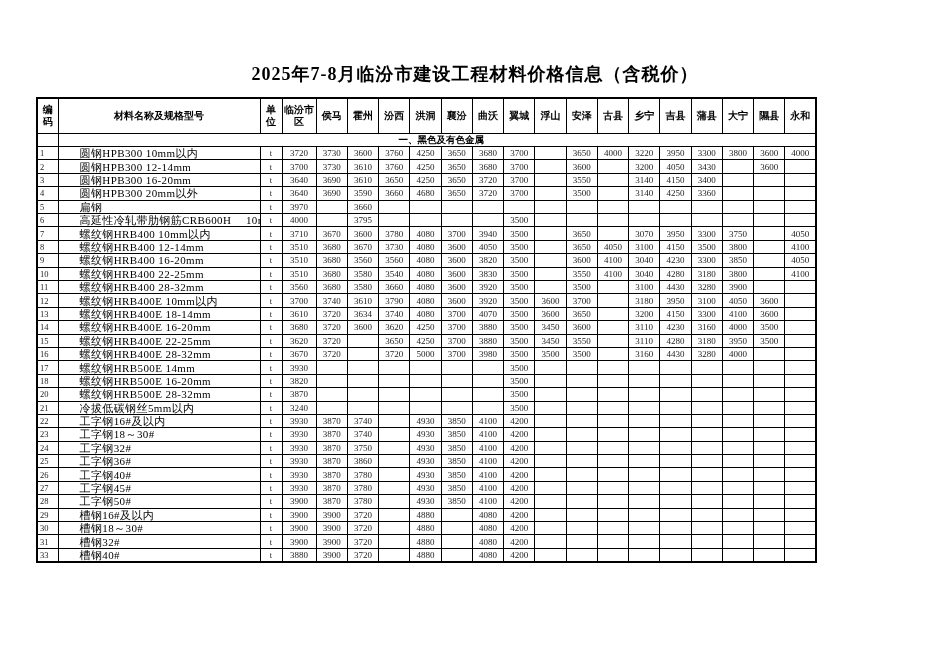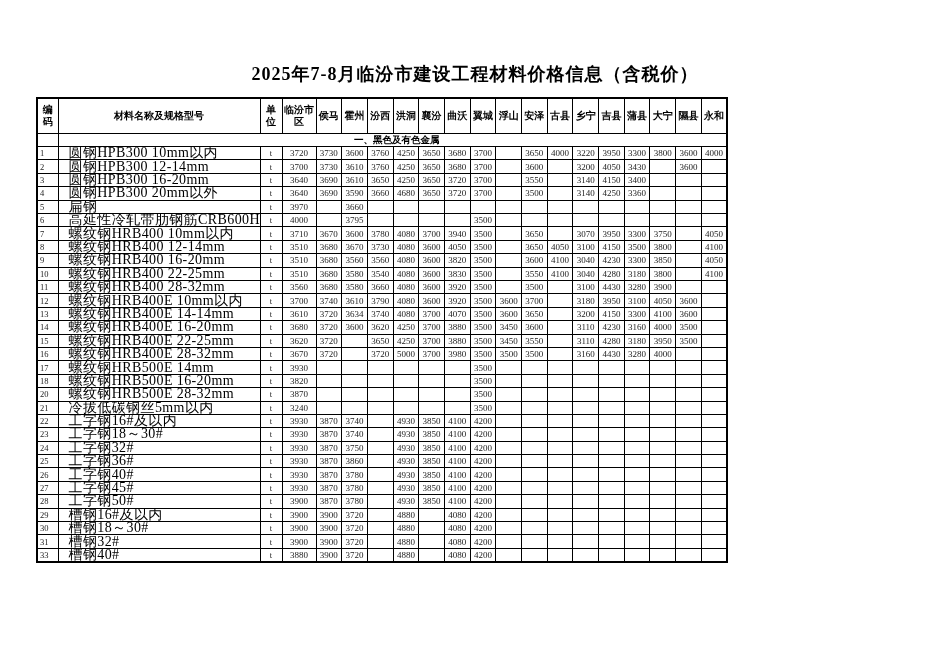--- a/index.html
+++ b/index.html
@@ -16,21 +16,21 @@
     margin: 64px 0 0 0;
     text-align: center;
     font-size: 18px;
     font-weight: 700;
     letter-spacing: 1px;
     line-height: 1.2;
   }
   table.price-table {
     border-collapse: collapse;
     table-layout: fixed;
-    width: 692px;
+    width: 781px;
     margin: 11px 0 0 36px;
     border: 2px solid #000000;
   }
   .price-table th, .price-table td {
     border: 1px solid #000000;
     padding: 0;
     overflow: hidden;
     white-space: nowrap;
   }
   .price-table th {
@@ -55,23 +55,23 @@
   }
   tr.data-row { height: 13.4px; }
   .price-table td.code {
     font-size: 8.5px;
     text-align: left;
     padding-left: 2px;
     color: #222222;
     line-height: 12px;
   }
   .price-table td.name {
-    font-size: 14px;
+    font-size: 11px;
     text-align: left;
-    padding-left: 10px;
+    padding-left: 21px;
     letter-spacing: 0.4px;
     line-height: 12px;
   }
   .price-table td.unit {
     font-size: 8.5px;
     text-align: center;
     color: #222222;
     line-height: 12px;
   }
   .price-table td.price {
@@ -383,21 +383,21 @@
           <td class="price"></td>
           <td class="price">3180</td>
           <td class="price">3950</td>
           <td class="price">3100</td>
           <td class="price">4050</td>
           <td class="price">3600</td>
           <td class="price"></td>
         </tr>
         <tr class="data-row">
           <td class="code">13</td>
-          <td class="name">螺纹钢HRB400E 14-14mm</td>
+          <td class="name">螺纹钢HRB400E 18-14mm</td>
           <td class="unit">t</td>
           <td class="price">3610</td>
           <td class="price">3720</td>
           <td class="price">3634</td>
           <td class="price">3740</td>
           <td class="price">4080</td>
           <td class="price">3700</td>
           <td class="price">4070</td>
           <td class="price">3500</td>
           <td class="price">3600</td>

